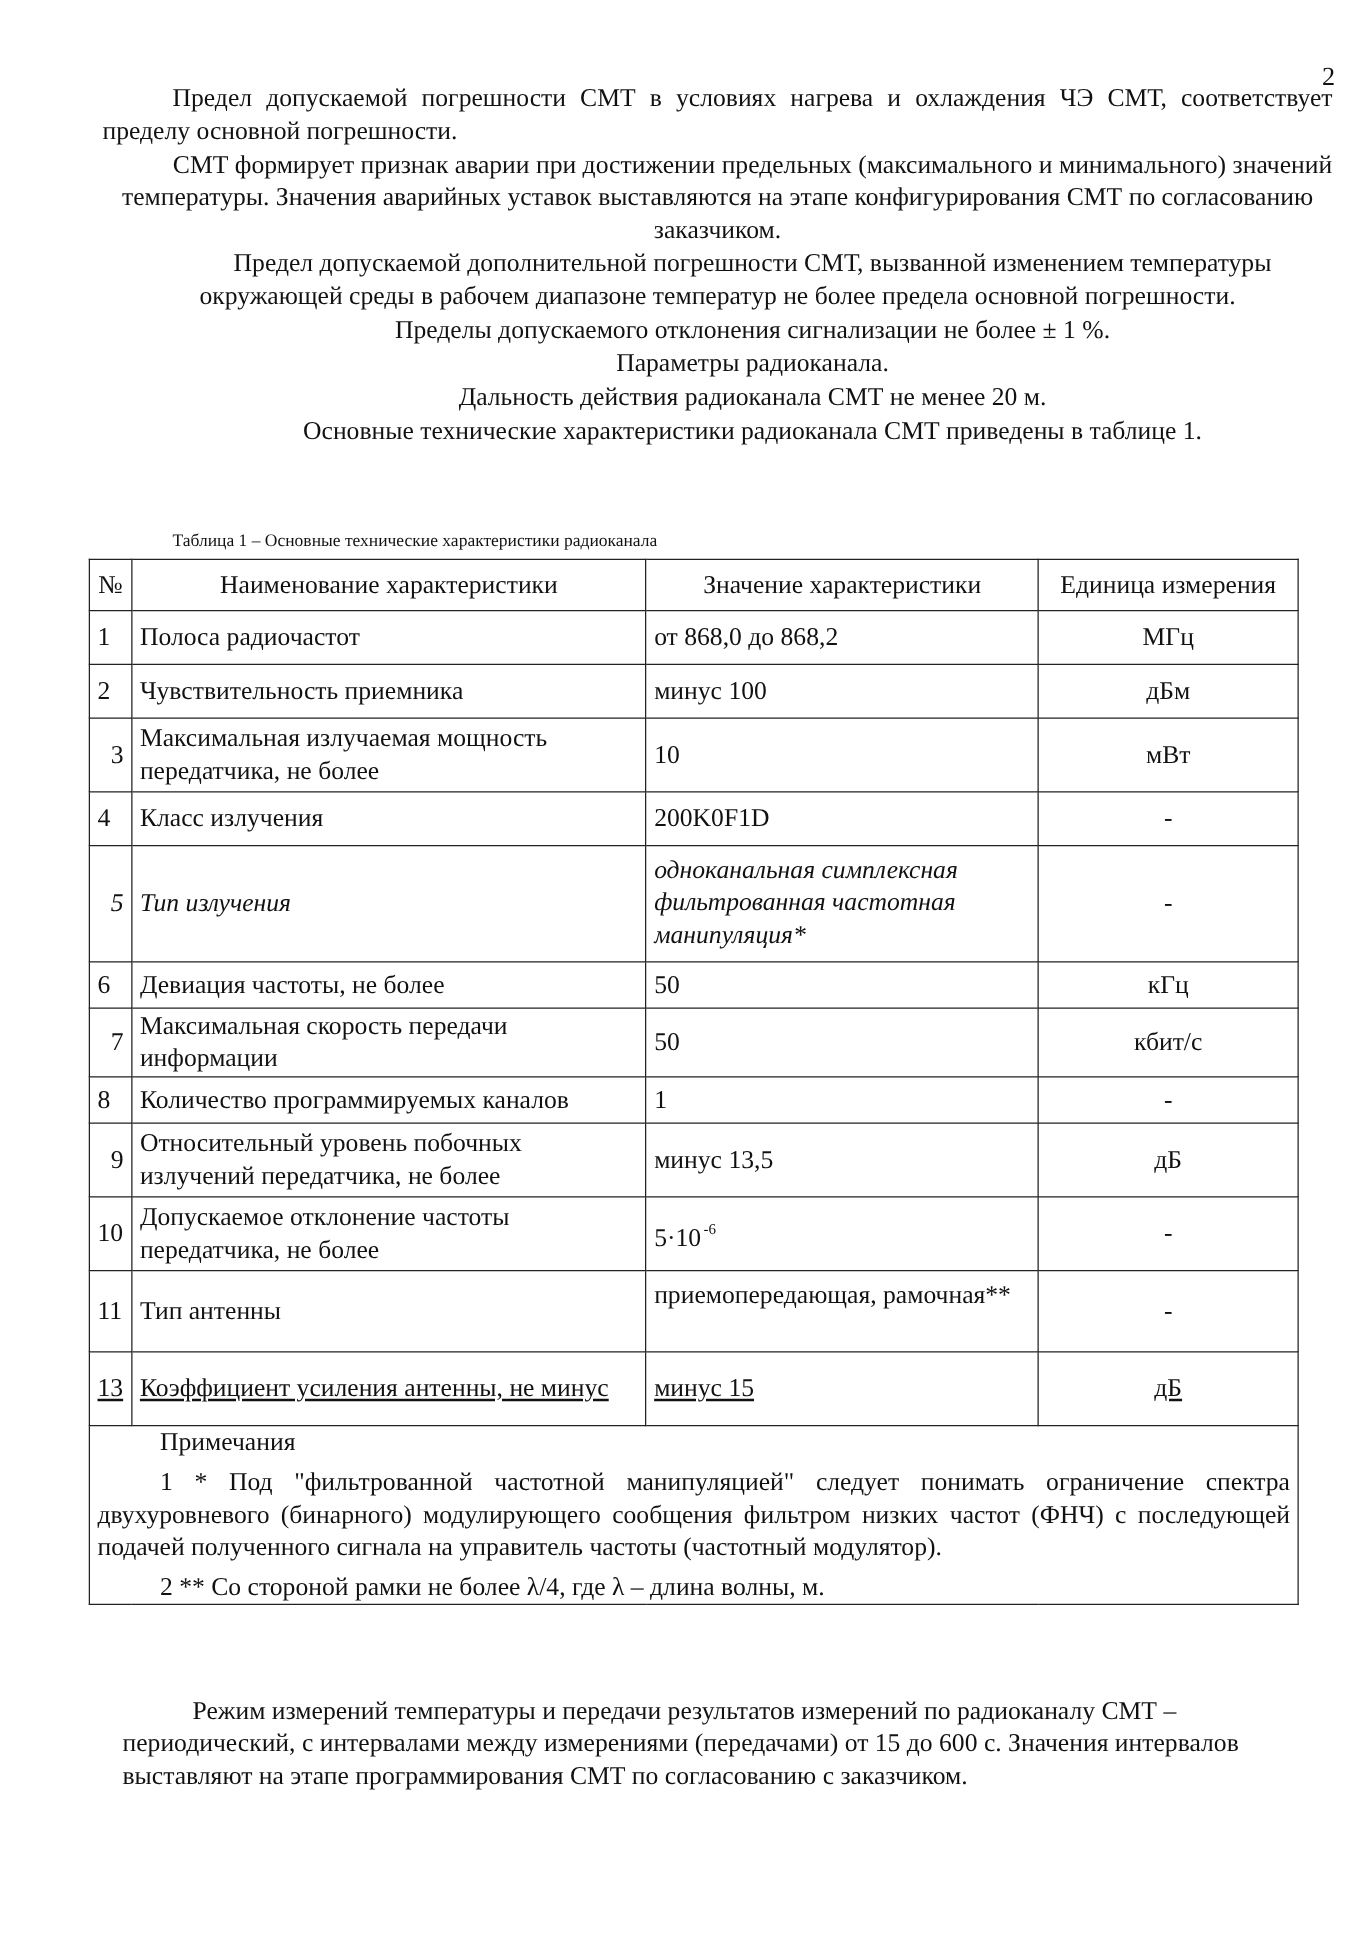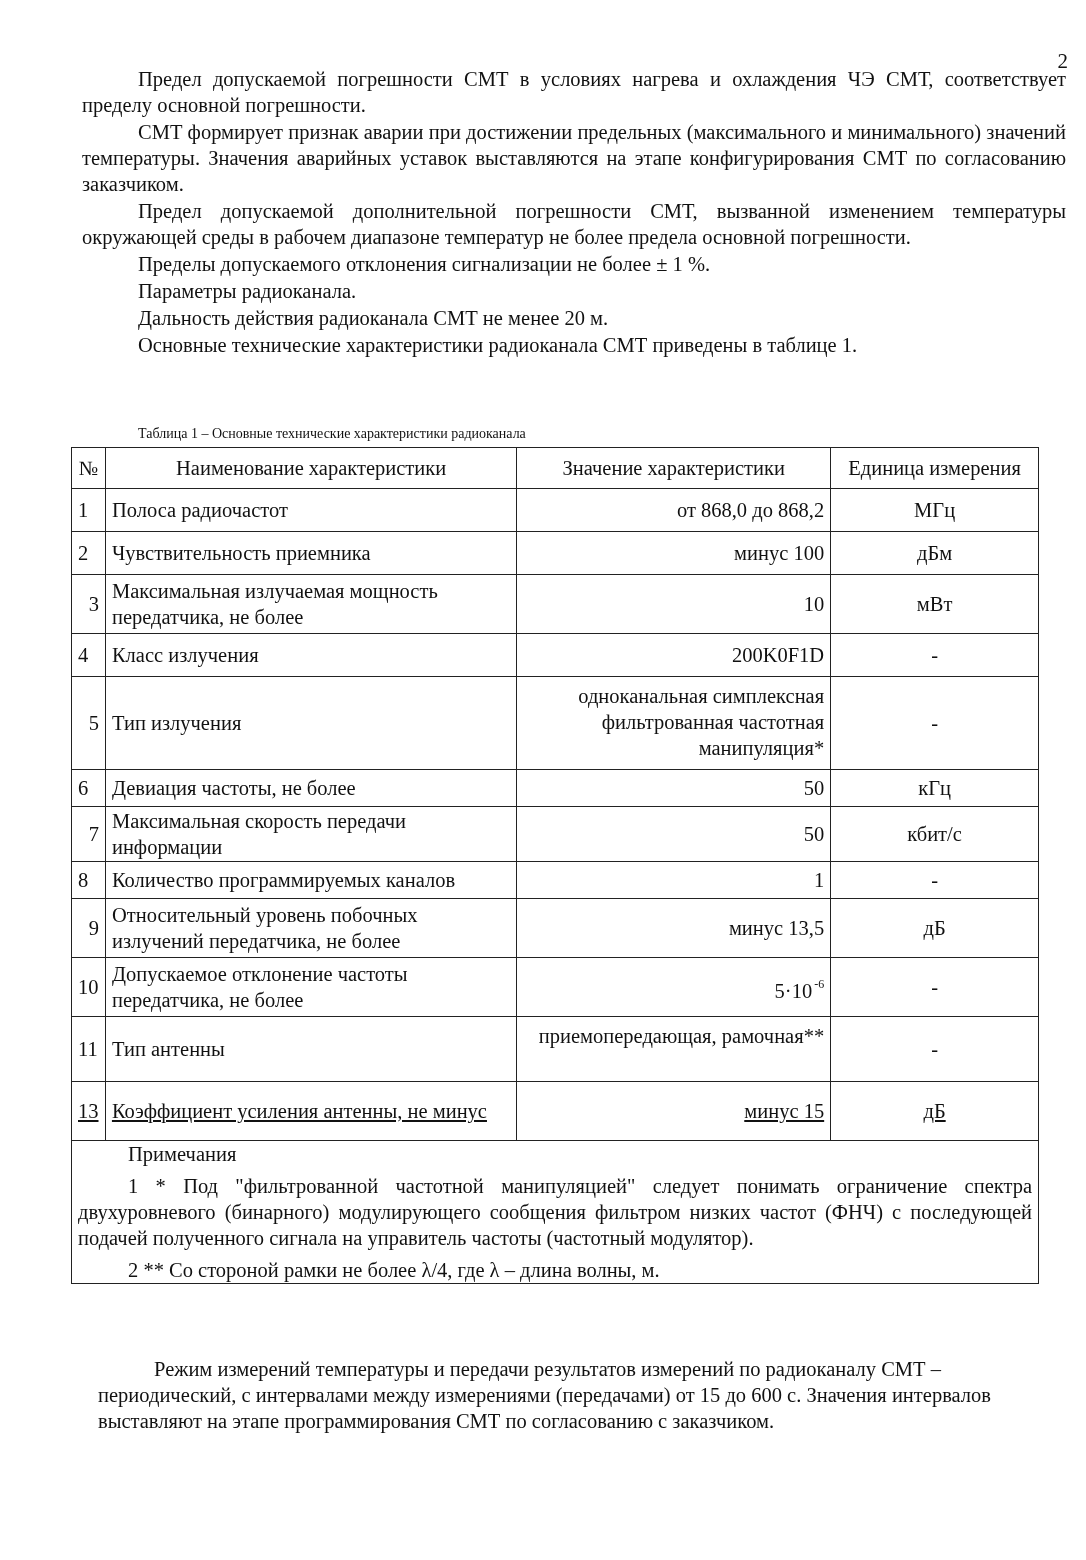--- a/index.html
+++ b/index.html
@@ -5,46 +5,46 @@
   html, body { margin: 0; padding: 0; background: #ffffff; }
   body {
     width: 1086px; height: 1560px; position: relative; overflow: hidden;
     font-family: "Liberation Serif", "DejaVu Serif", serif;
     color: #111; font-size: 20.5px; line-height: 26px;
   }
   .page-num { position: absolute; top: 48px; right: 18px; font-size: 21px; }
   .body-text { position: absolute; left: 82px; top: 66px; width: 984px; }
   .p { margin: 0; text-align: justify; text-indent: 56px; }
   .p.noj { text-align: left; }
-  .p + .p { margin-top: 1px; }
+  .p + .p { margin-top: 1px; text-align: center; }
   .caption { position: absolute; left: 138px; top: 421px; font-size: 14px; }
   table.spec {
     position: absolute; left: 71px; top: 447px; width: 968px;
     border-collapse: collapse; table-layout: fixed;
     font-size: 20.5px; line-height: 26px;
   }
   table.spec td, table.spec th {
     border: 1.5px solid #222; padding: 0 6px; vertical-align: middle; font-weight: normal;
   }
   table.spec th { height: 40px; text-align: center; }
   .c-num { width: 32px; }
   .c-name { width: 388px; }
   .c-val { width: 296px; }
   .c-unit { width: 196px; }
   td.num { text-align: left; vertical-align: top; padding-top: 6px; }
   td.num.r { text-align: right; }
   td.name { text-align: left; vertical-align: top; padding-top: 6px; padding-left: 8px; }
-  td.val { text-align: right; }
+  td.val { text-align: left; }
   td.unit { text-align: center; }
   td.val.top { vertical-align: top; padding-top: 6px; }
   tr.r1 td { height: 42px; }
   tr.r2 td { height: 42px; }
   tr.r3 td { height: 58px; }
   tr.r4 td { height: 42px; }
-  tr.r5 td { height: 86px; }
+  tr.r5 td { height: 86px; font-style: italic; }
   tr.r6 td { height: 36px; }
   tr.r7 td { height: 54px; }
   tr.r8 td { height: 36px; }
   tr.r9 td { height: 58px; }
   tr.r10 td { height: 58px; }
   tr.r11 td { height: 58px; }
   tr.r12 td { height: 56px; }
   tr.r13 td { height: 58px; text-decoration: underline; }
   td.notes { padding: 6px 8px 6px 6px; text-align: justify; }
   .notes .nt { text-indent: 50px; margin: 0 0 6px 0; }

